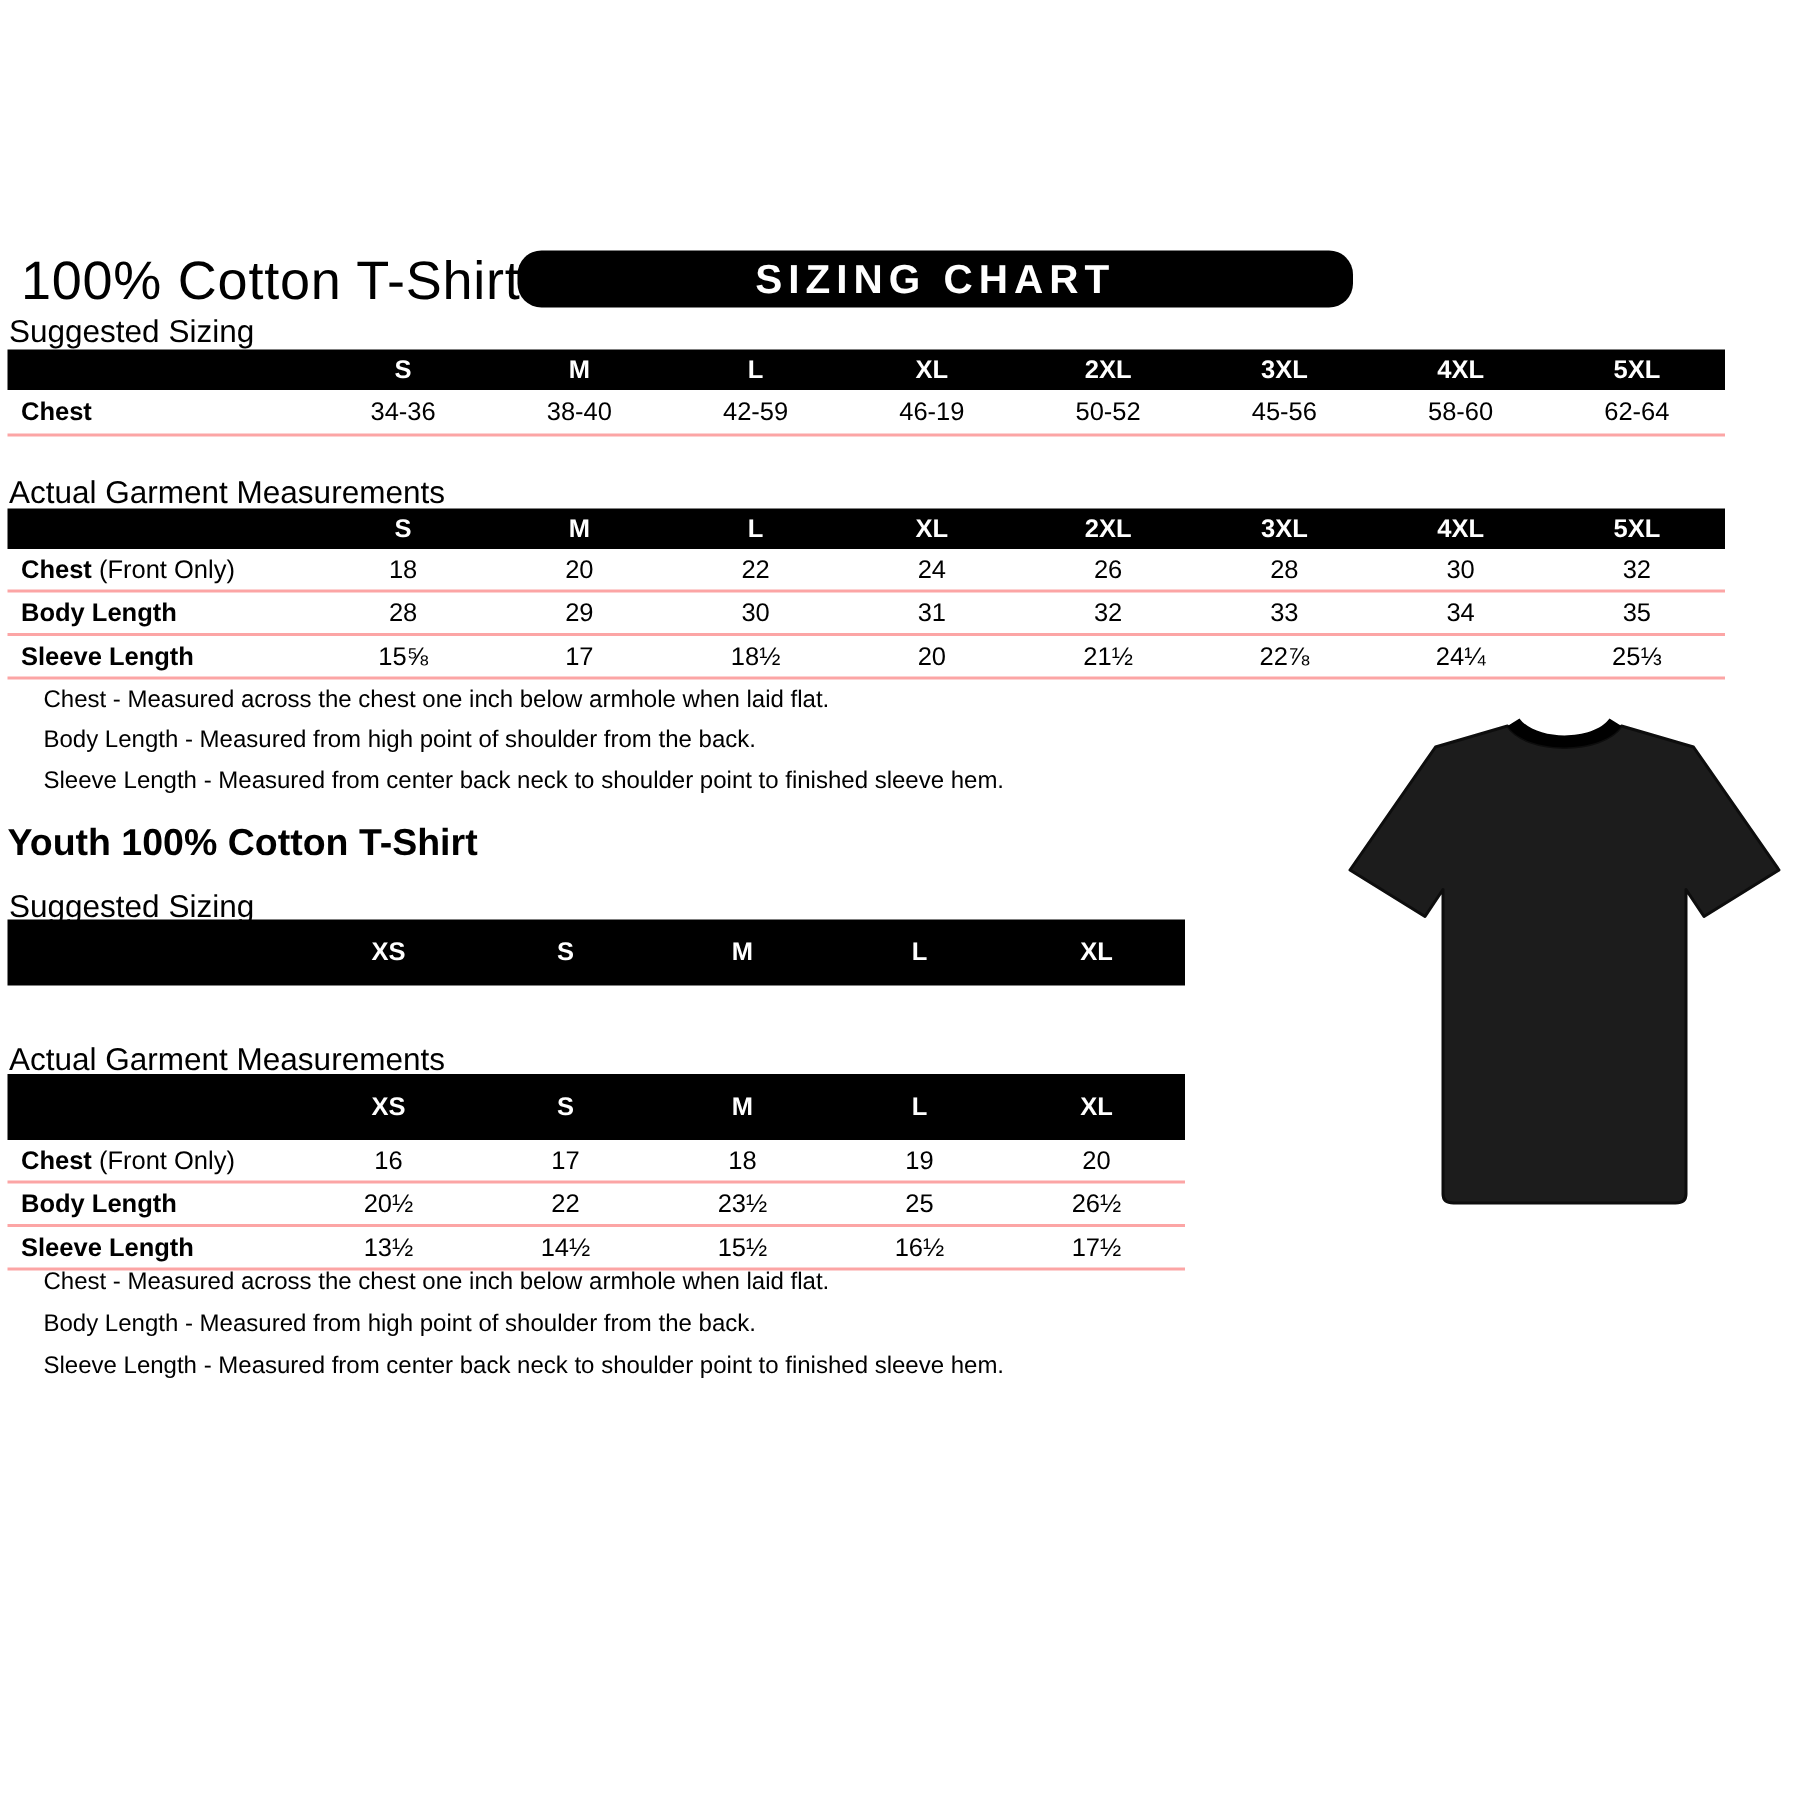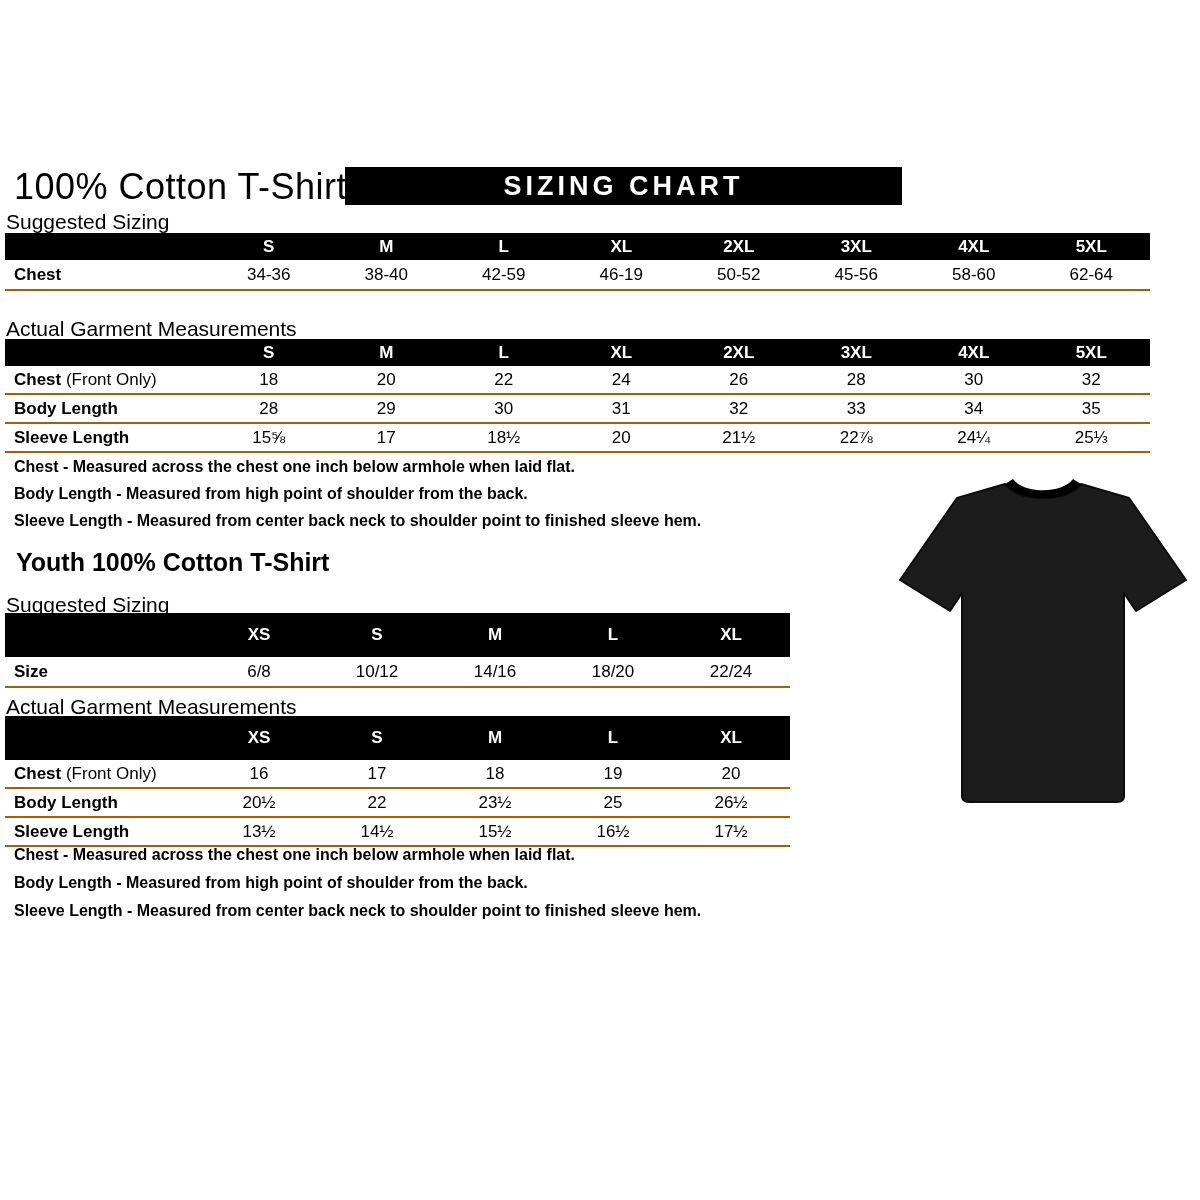--- a/index.html
+++ b/index.html
@@ -12,59 +12,59 @@
     overflow:hidden;
   }
 
   .adult-title {
     position:absolute; left:14px; top:166px;
     font-size:36px; font-weight:400; letter-spacing:0.5px;
   }
   .sizing-bar {
     position:absolute; left:345px; top:167px; width:557px; height:38px;
     background:#000; color:#fff;
-    display:flex; align-items:center; justify-content:center;
+    display:flex; align-items:center; justify-content:center;border-radius:16px;
   }
   .sizing-bar span { font-size:27px; font-weight:bold; letter-spacing:4px; }
 
   .section-label {
     position:absolute; left:6px;
     font-size:21px; font-weight:400;
   }
 
   .youth-title {
-    position:absolute; left:16px; top:548px;
+    position:absolute; left:5px; top:548px;
     font-size:25px; font-weight:bold;
   }
 
   
   .table { position:absolute; left:5px; }
   .table.adult { width:1145px; }
   .table.youth { width:785px; }
   .trow { display:flex; align-items:center; }
   .thead {
     background:#000; color:#fff;
     font-weight:bold; font-size:17px; height:27px;
   }
   .youth .thead { height:44px; }
   .tbody-row {
     height:29px; font-size:17px;
-    border-bottom:2px solid #a16207;
+    border-bottom:2px solid #fca5a5;
   }
   .compact .tbody-row { height:27px;justify-content:flex-end; }
   .tlabel { padding-left:9px; box-sizing:border-box; white-space:nowrap; }
   .adult .tlabel { width:205px; }
   .youth .tlabel { width:195px; }
   .tcell { flex:1; text-align:center; }
   .lab-bold { font-weight:bold; }
   .lab-rest { font-weight:400; }
 
   .note {
-    position:absolute; left:14px;
-    font-size:16px; font-weight:700;
+    position:absolute; left:29px;
+    font-size:16px; font-weight:400;
   }
 
   .tshirt-wrap { position:absolute; left:893px; top:472px; width:300px; height:345px; }
 </style>
 </head>
 <body>
 
 <div class="adult-title">100% Cotton T-Shirt</div>
 <div class="sizing-bar">
   <span>SIZING CHART</span>
@@ -155,28 +155,20 @@
 <div class="section-label" style="top:593px">Suggested Sizing</div>
 
 <div class="table youth" style="top:613px">
     <div class="trow thead">
       <div class="tlabel"></div>
       <div class="tcell">XS</div>
       <div class="tcell">S</div>
       <div class="tcell">M</div>
       <div class="tcell">L</div>
       <div class="tcell">XL</div>
-    </div>
-    <div class="trow tbody-row">
-      <div class="tlabel"><span class="lab-bold">Size</span></div>
-      <div class="tcell">6/8</div>
-      <div class="tcell">10/12</div>
-      <div class="tcell">14/16</div>
-      <div class="tcell">18/20</div>
-      <div class="tcell">22/24</div>
     </div>
   </div>
 
 <div class="section-label" style="top:695px">Actual Garment Measurements</div>
 
 <div class="table youth compact" style="top:716px">
     <div class="trow thead">
       <div class="tlabel"></div>
       <div class="tcell">XS</div>
       <div class="tcell">S</div>

